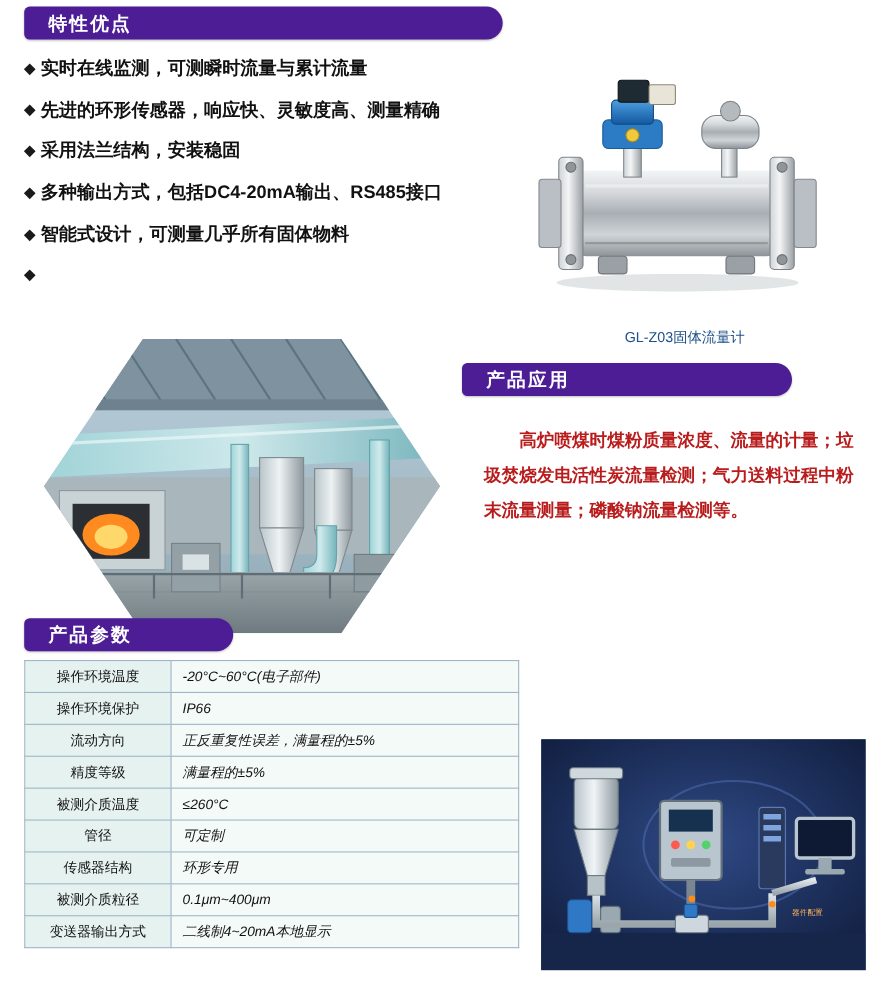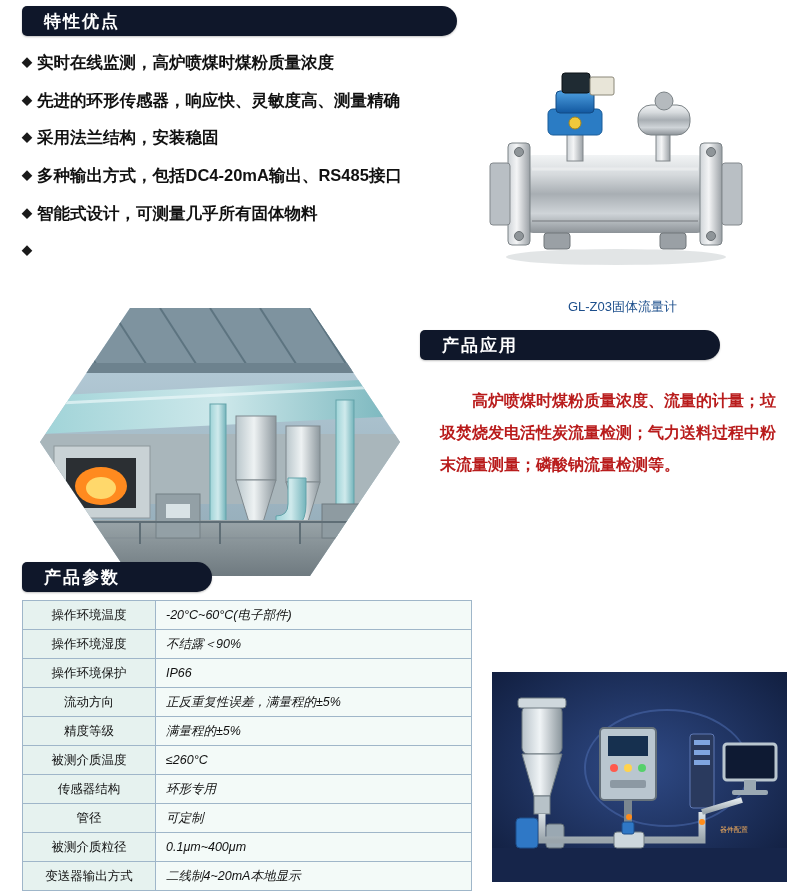--- a/index.html
+++ b/index.html
@@ -13,21 +13,21 @@
     font-family: "Liberation Sans", sans-serif;
     color: #1a1a1a;
     position: relative;
     overflow: hidden;
   }
 
   
   .ribbon {
     position: absolute;
     height: 30px;
-    background: #0f172a;
+    background: #4c1d95;
     border-radius: 6px 18px 18px 6px;
     display: flex;
     align-items: center;
     box-shadow: 0 1px 2px rgba(0,0,0,.25);
   }
   .ribbon .ribbon-label {
     color: #ffffff;
     font-size: 17px;
     font-weight: bold;
     letter-spacing: 2px;
@@ -149,21 +149,21 @@
 </head>
 <body>
 
 <div class="ribbon" id="ribbon-features">
   <span class="ribbon-label">特性优点</span>
 </div>
 
 <div class="feature-list">
   <div class="feature-item">
     <span class="bullet">◆</span>
-    <span>实时在线监测，高炉喷煤时煤粉质量浓度</span>
+    <span>实时在线监测，可测瞬时流量与累计流量</span>
   </div>
   <div class="feature-item">
     <span class="bullet">◆</span>
     <span>先进的环形传感器，响应快、灵敏度高、测量精确</span>
   </div>
   <div class="feature-item">
     <span class="bullet">◆</span>
     <span>采用法兰结构，安装稳固</span>
   </div>
   <div class="feature-item">
@@ -320,46 +320,42 @@
   <span class="ribbon-label">产品参数</span>
 </div>
 
 <table class="param-table">
   <tbody>
     <tr>
       <td class="k">操作环境温度</td>
       <td class="v">-20°C~60°C(电子部件)</td>
     </tr>
     <tr>
-      <td class="k">操作环境湿度</td>
-      <td class="v">不结露＜90%</td>
-    </tr>
-    <tr>
       <td class="k">操作环境保护</td>
       <td class="v">IP66</td>
     </tr>
     <tr>
       <td class="k">流动方向</td>
       <td class="v">正反重复性误差，满量程的±5%</td>
     </tr>
     <tr>
       <td class="k">精度等级</td>
       <td class="v">满量程的±5%</td>
     </tr>
     <tr>
       <td class="k">被测介质温度</td>
       <td class="v">≤260°C</td>
     </tr>
     <tr>
+      <td class="k">管径</td>
+      <td class="v">可定制</td>
+    </tr>
+    <tr>
       <td class="k">传感器结构</td>
       <td class="v">环形专用</td>
-    </tr>
-    <tr>
-      <td class="k">管径</td>
-      <td class="v">可定制</td>
     </tr>
     <tr>
       <td class="k">被测介质粒径</td>
       <td class="v">0.1μm~400μm</td>
     </tr>
     <tr>
       <td class="k">变送器输出方式</td>
       <td class="v">二线制4~20mA本地显示</td>
     </tr>
 

